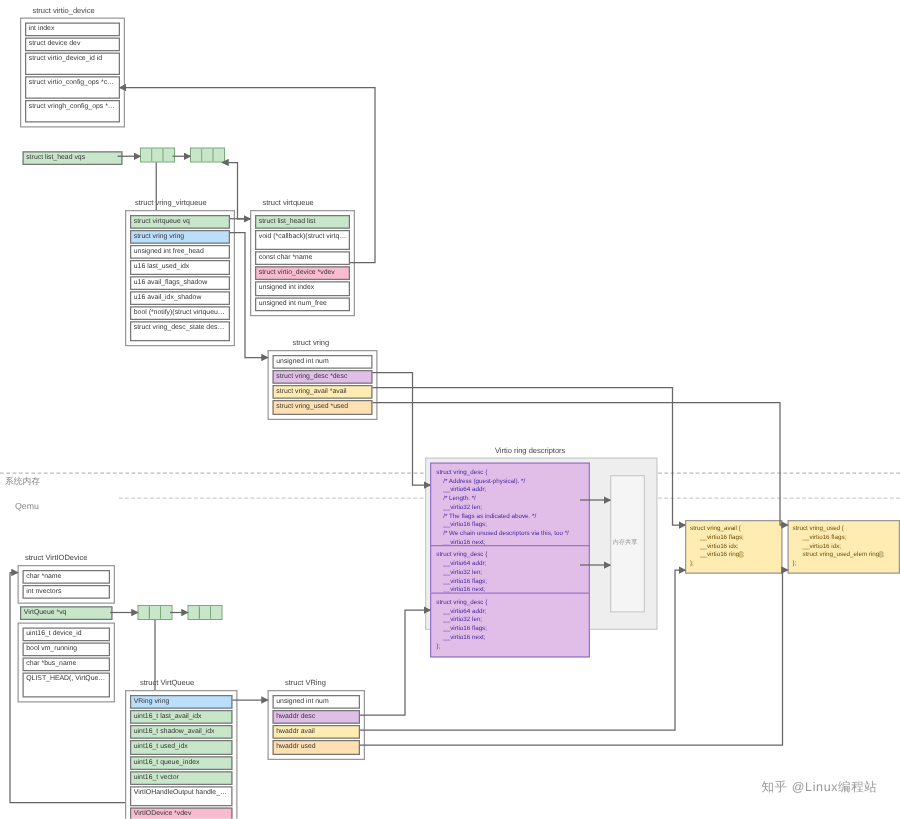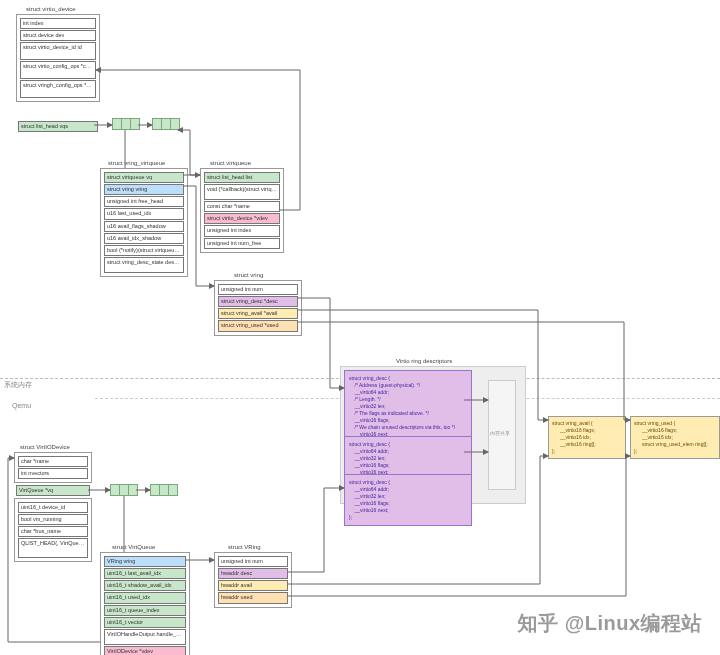--- a/index.html
+++ b/index.html
@@ -13,21 +13,21 @@
   .orange{background:#ffe0b2}
   .purple{background:#e1bee7}
   .grey{background:#eeeeee}
   .lightorange{background:#ffecb3}
   .listnode{position:absolute;border:1px solid #7a7;display:flex}
   .listnode>div{width:8px;height:10px;border-right:1px solid #7a7;background:#c8e6c9}
   .listnode>div:last-child{border-right:none}
   .codebox{position:absolute;border:1px solid #9575cd;background:#e1bee7;padding:4px;font-size:5px;line-height:1.4;color:#4527a0;white-space:pre}
   svg{position:absolute;left:0;top:0;pointer-events:none}
   .leftlabel{position:absolute;font-size:7px;color:#888}
-  .watermark{position:absolute;right:18px;bottom:18px;font-size:20px;color:rgba(120,120,120,.75);font-weight:700;letter-spacing:.5px}
+  .watermark{position:absolute;right:18px;bottom:18px;font-size:10px;color:rgba(120,120,120,.75);font-weight:400;letter-spacing:.5px}
   .dashregion{position:absolute;border-top:1px dashed #bbb}
 </style>
 </head>
 <body>
 
 <div class="dashregion" style="left:0;top:378px;width:720px"></div>
 <div class="dashregion" style="left:95px;top:398px;width:625px;border-top:1px dashed #ccc"></div>
 
 <div class="leftlabel" style="left:4px;top:380px">系统内存</div>
 <div class="leftlabel" style="left:12px;top:402px">Qemu</div>

